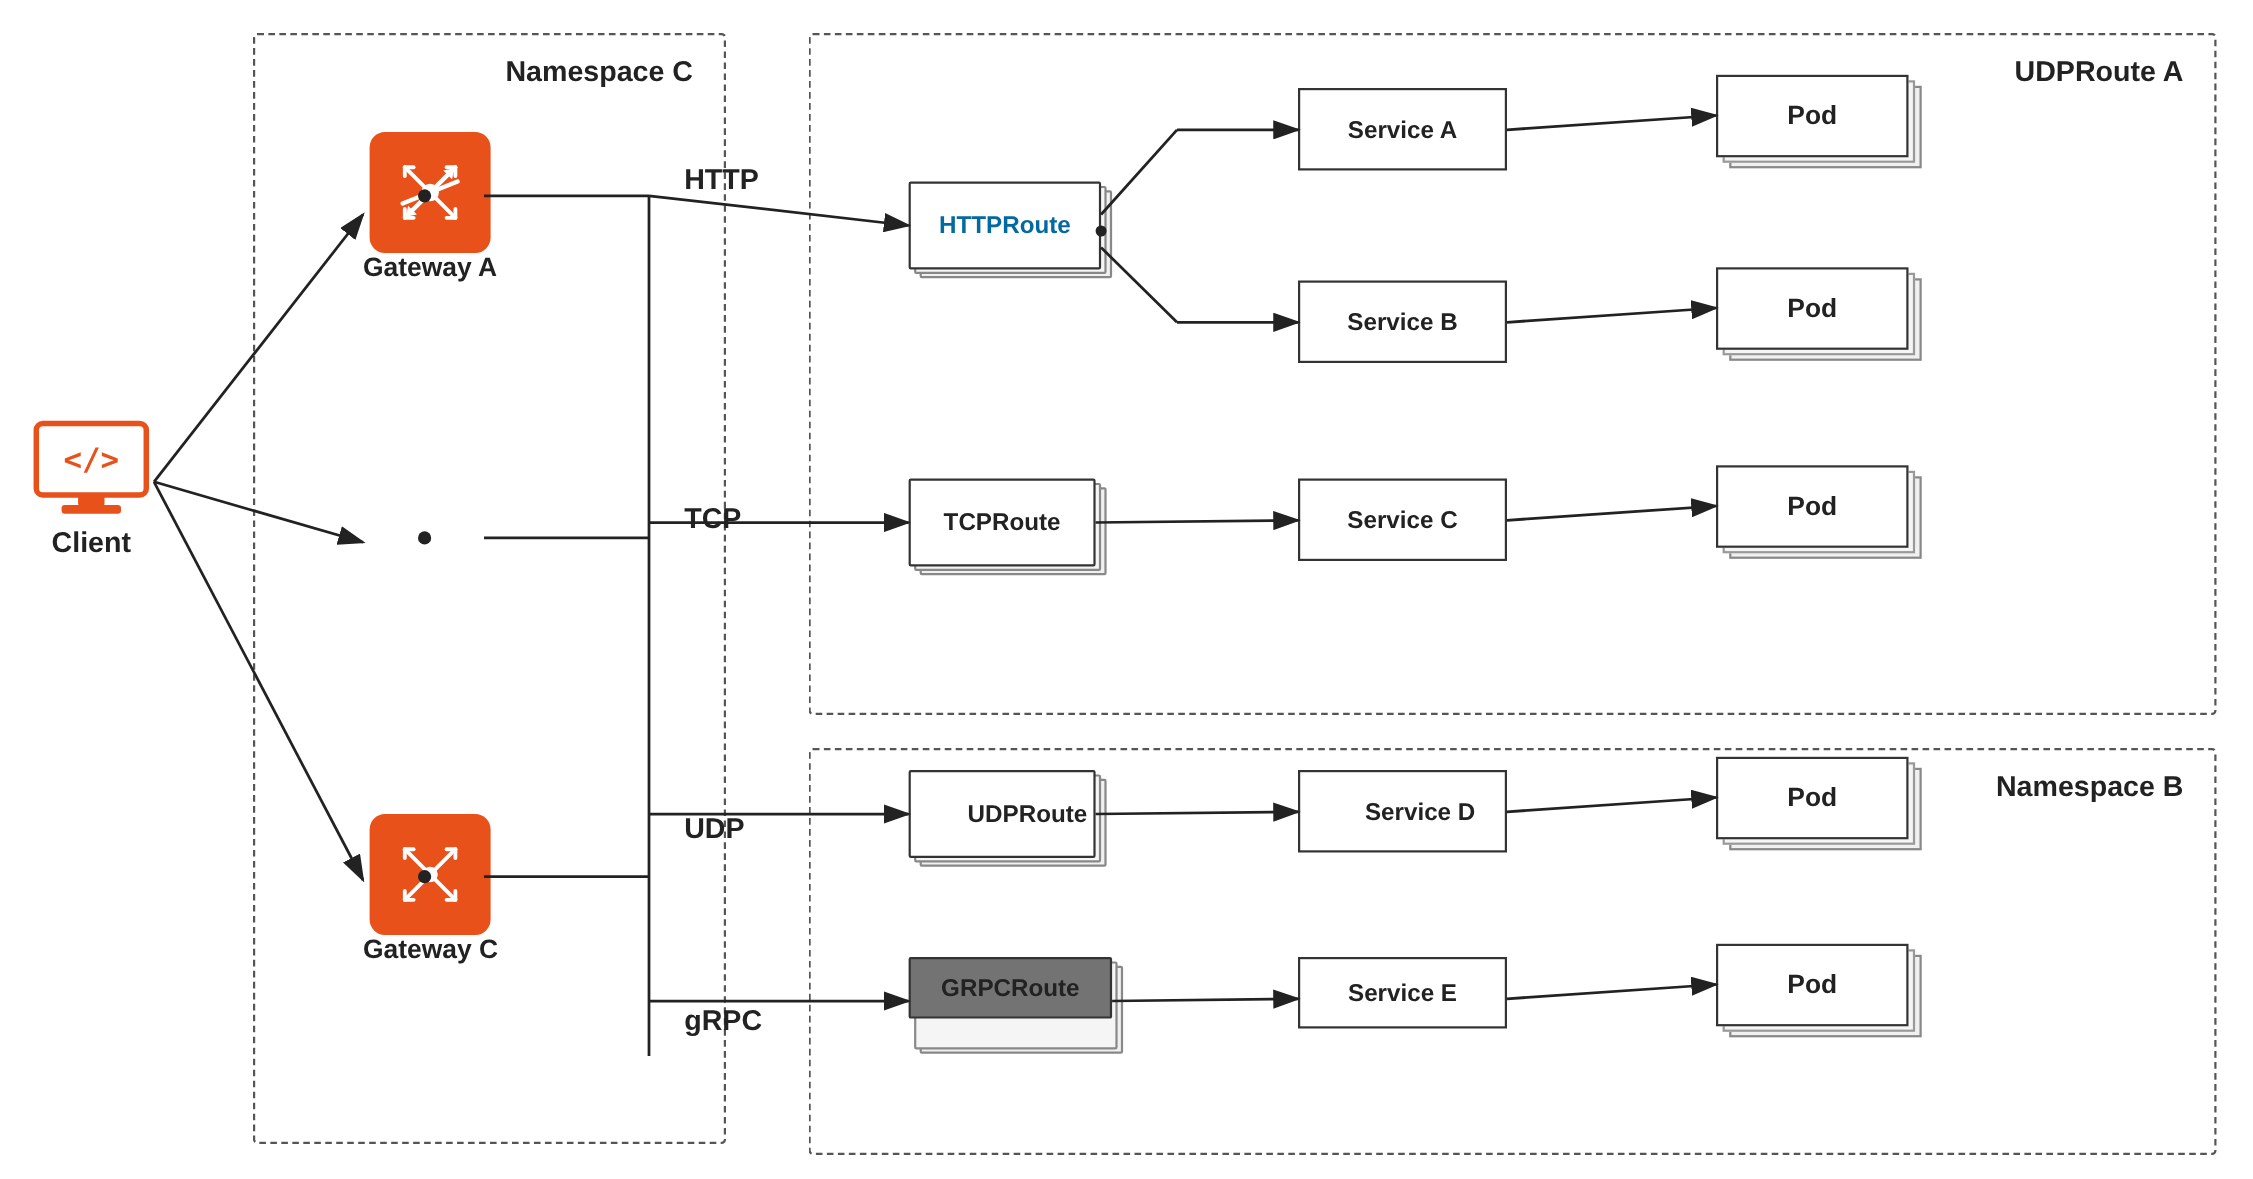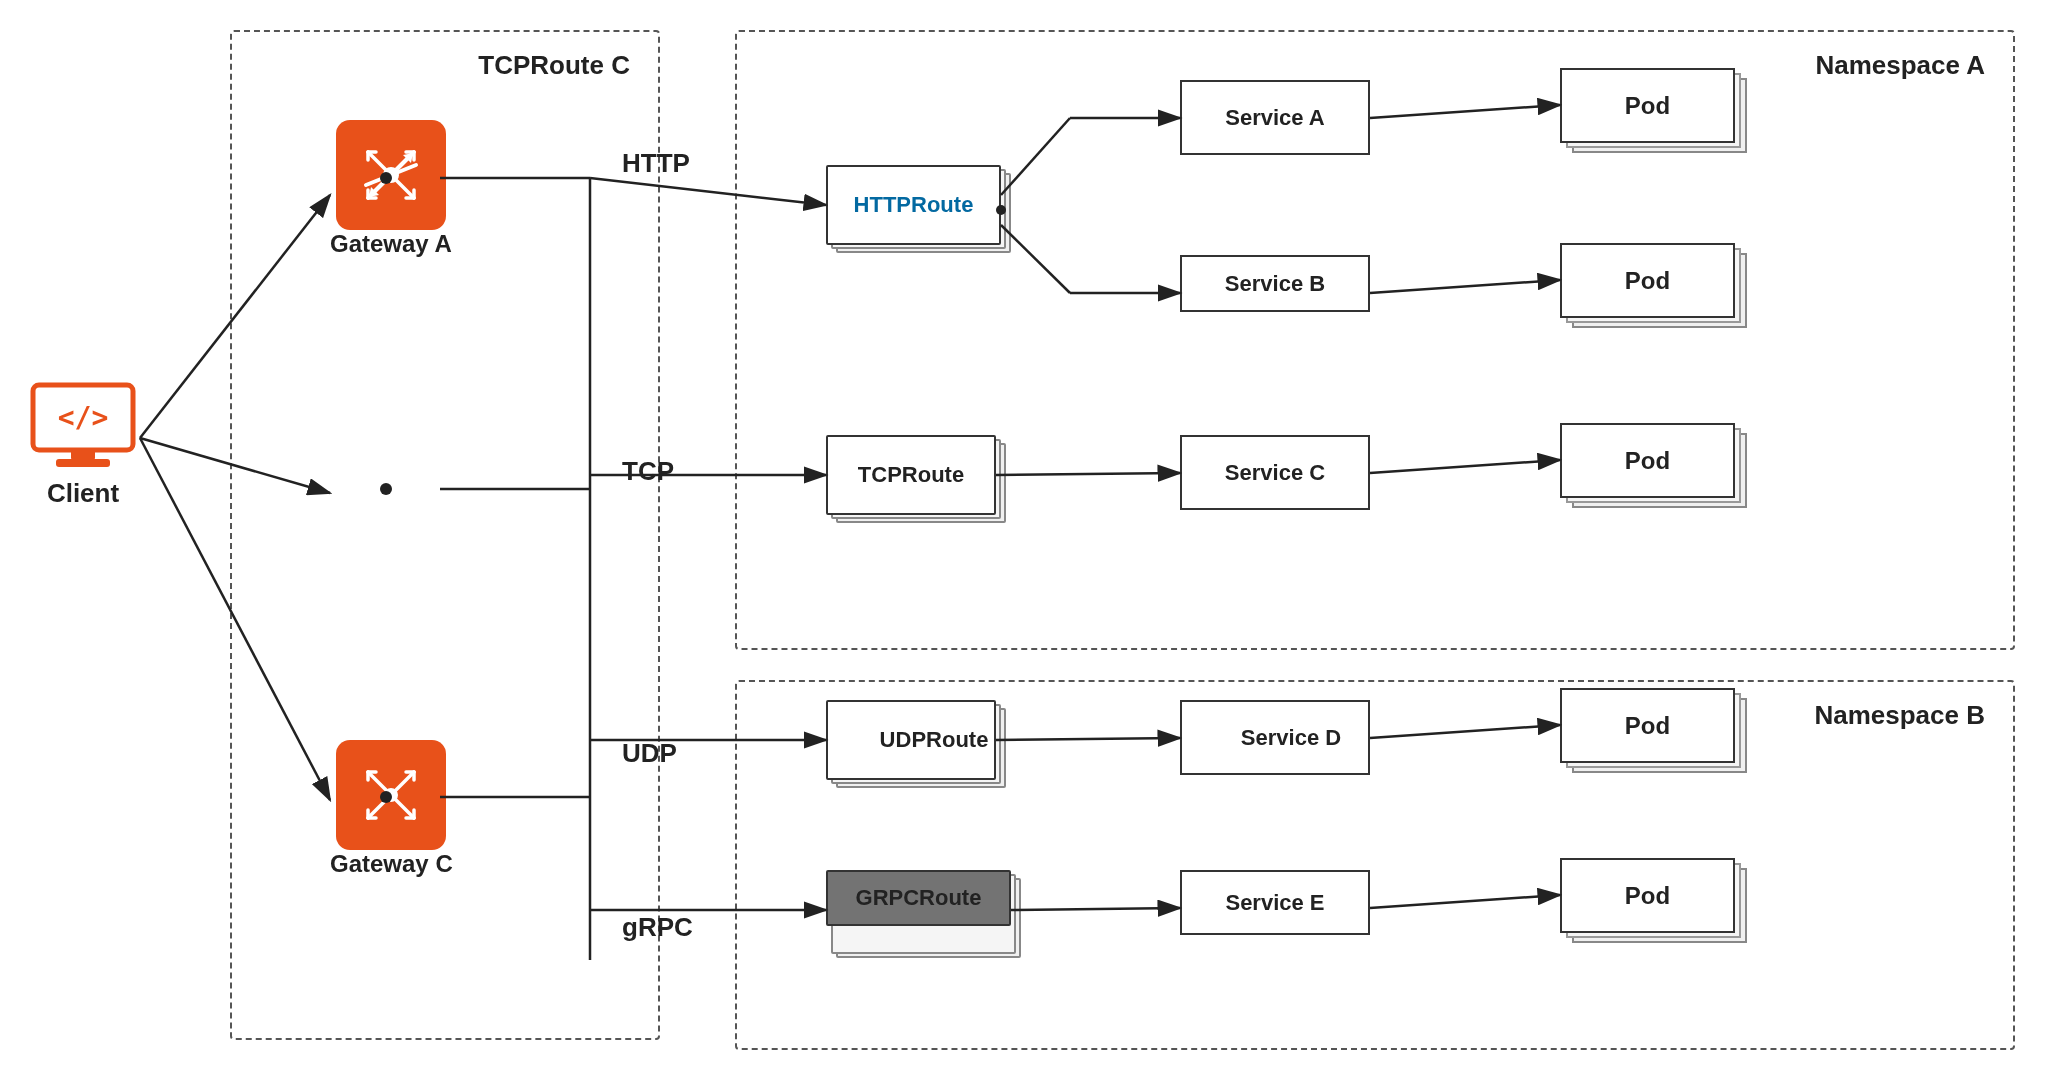--- a/index.html
+++ b/index.html
@@ -100,25 +100,25 @@
       height: 1072px;
       pointer-events: none;
     }
   </style>
 </head>
 <body>
 
 <div class="diagram">
 
   <div class="namespace-box" style="left:230px; top:30px; width:430px; height:1010px;">
-    <span class="namespace-label">TCPRoute C</span>
+    <span class="namespace-label">Namespace C</span>
   </div>
 
   <div class="namespace-box" style="left:735px; top:30px; width:1280px; height:620px;">
-    <span class="namespace-label">Namespace A</span>
+    <span class="namespace-label">UDPRoute A</span>
   </div>
 
   <div class="namespace-box" style="left:735px; top:680px; width:1280px; height:370px;">
     <span class="namespace-label">Namespace B</span>
   </div>
 
   <div class="client-box" style="left:28px; top:380px;">
     <svg class="client-icon" viewBox="0 0 110 90">
 
       <rect x="5" y="5" width="100" height="65" rx="6" ry="6" fill="none" stroke="#E8511A" stroke-width="5"></rect>
@@ -225,21 +225,21 @@
     <div style="position:absolute; left:5px; top:4px; width:185px; height:80px; border:2px solid #888; background:#f5f5f5; border-radius:2px;"></div>
     <div style="position:absolute; left:0; top:0; width:185px; height:56px; border:2.5px solid #333; background:#737373; border-radius:2px; display:flex; align-items:center; justify-content:center;">
       <span style="font-size:22px; font-weight:bold; color:#222;">GRPCRoute</span>
     </div>
   </div>
 
   <div style="position:absolute; left:1180px; top:80px; width:190px; height:75px; border:2.5px solid #333; background:#fff; display:flex; align-items:center; justify-content:center;">
     <span style="font-size:22px; font-weight:bold; color:#222;">Service A</span>
   </div>
 
-  <div style="position:absolute; left:1180px; top:255px; width:190px; height:57px; border:2.5px solid #333; background:#fff; display:flex; align-items:center; justify-content:center;">
+  <div style="position:absolute; left:1180px; top:255px; width:190px; height:75px; border:2.5px solid #333; background:#fff; display:flex; align-items:center; justify-content:center;">
     <span style="font-size:22px; font-weight:bold; color:#222;">Service B</span>
   </div>
 
   <div style="position:absolute; left:1180px; top:435px; width:190px; height:75px; border:2.5px solid #333; background:#fff; display:flex; align-items:center; justify-content:center;">
     <span style="font-size:22px; font-weight:bold; color:#222;">Service C</span>
   </div>
 
   <div style="position:absolute; left:1180px; top:700px; width:190px; height:75px; border:2.5px solid #333; background:#fff; display:flex; align-items:center; justify-content:center;padding-left:32px;">
     <span style="font-size:22px; font-weight:bold; color:#222;">Service D</span>
   </div>

